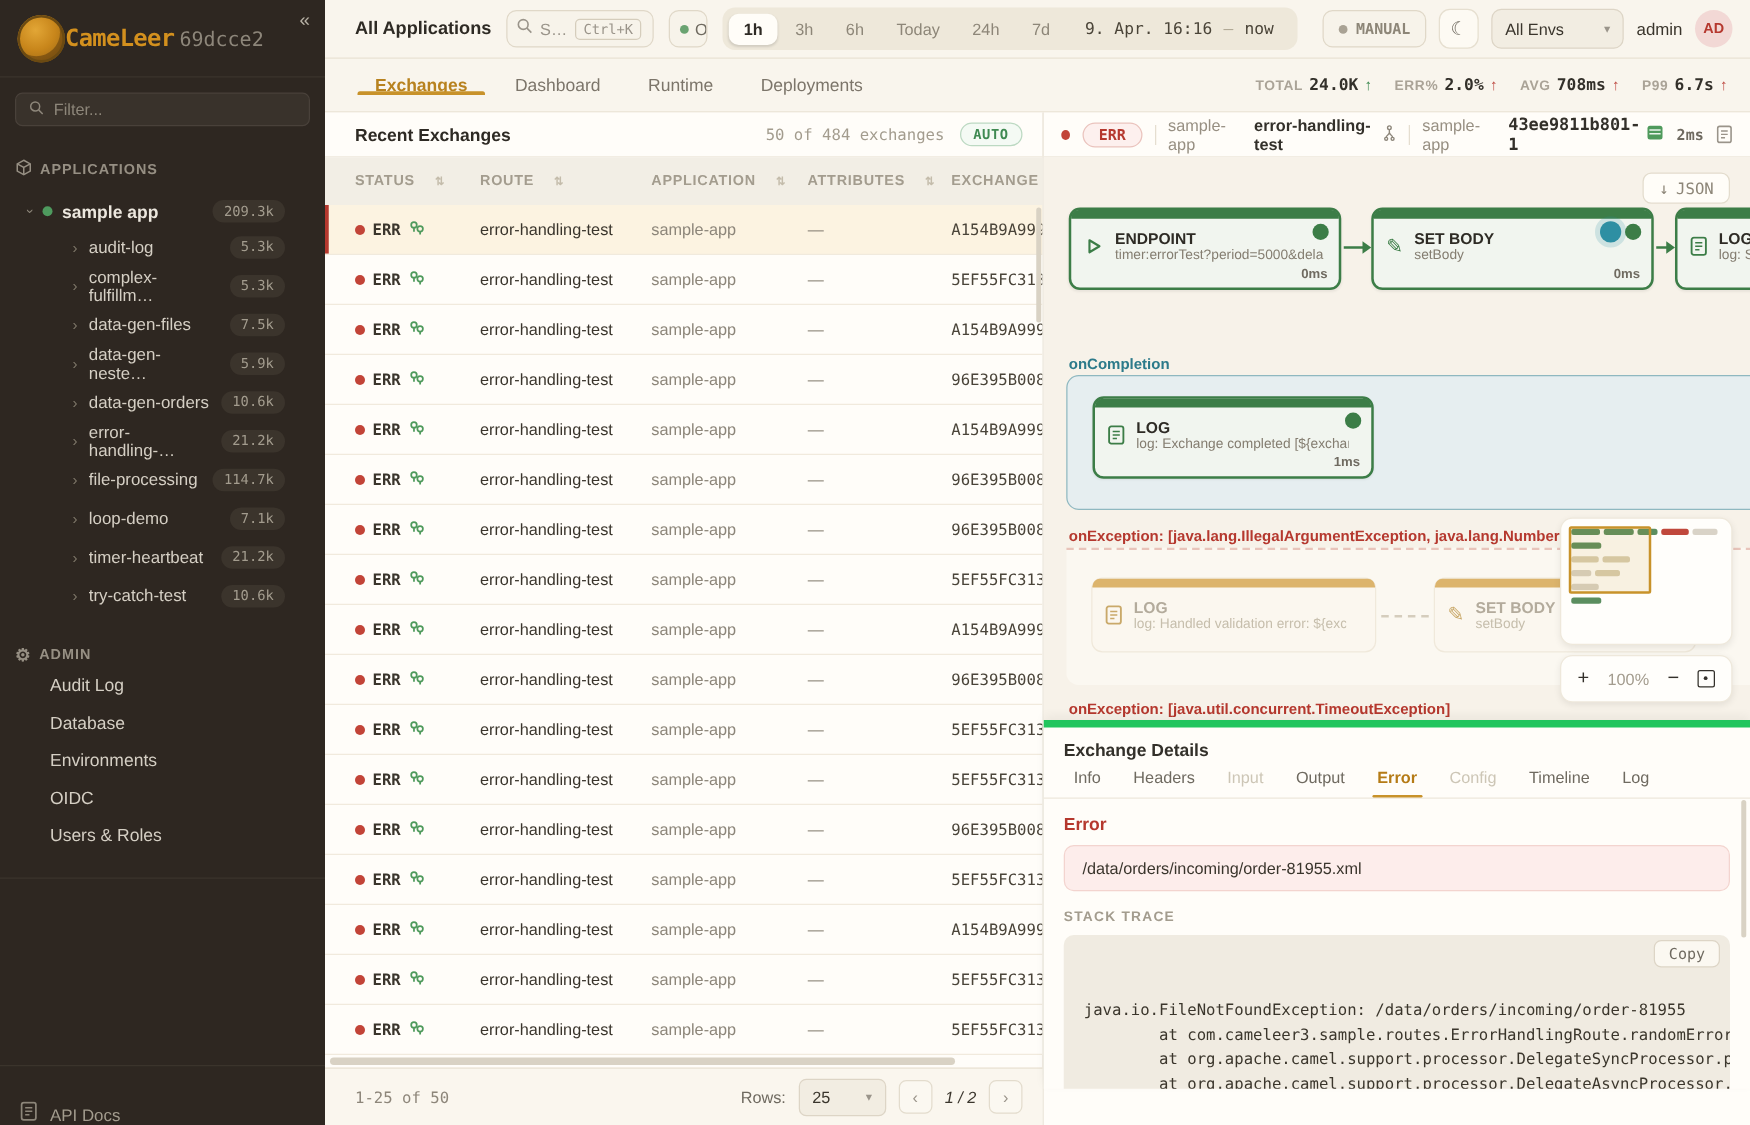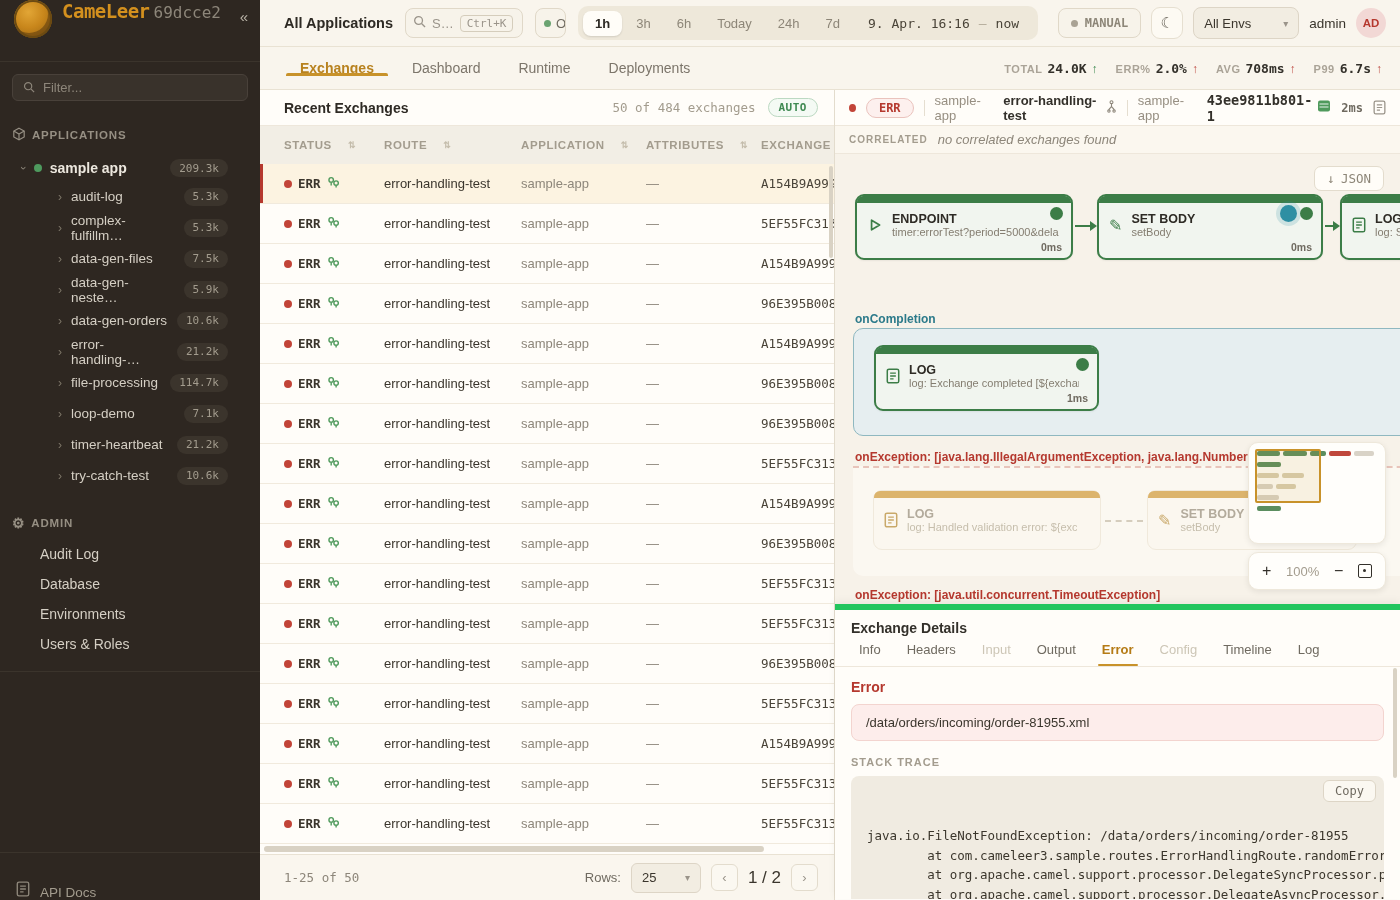--- a/index.html
+++ b/index.html
@@ -3,42 +3,42 @@
 <meta charset="utf-8">
 <style>
   * { margin:0; padding:0; box-sizing:border-box; }
   html,body { width:1400px; height:900px; overflow:hidden; }
   body { font-family:"Liberation Sans", sans-serif; background:#f9f5ed; color:#33302a; }
   .mono { font-family:"DejaVu Sans Mono", monospace; }
   .app { display:flex; width:1400px; height:900px; }
 
   
   .sidebar { width:260px; background:#2e2721; color:#d8d2c8; display:flex; flex-direction:column; flex-shrink:0; position:relative; }
-  .sb-header { height:62px; border-bottom:1px solid #3b342c; display:flex; align-items:flex-start; padding:0 14px; gap:10px; position:relative; }
+  .sb-header { height:62px; border-bottom:1px solid #3b342c; display:flex; align-items:center; padding:0 14px; position:relative; }
   .logo { width:38px; height:38px; border-radius:50%; background:radial-gradient(circle at 38% 32%, #e2a636 0%, #c8861b 45%, #8f5e12 100%); box-shadow:inset 0 0 0 2px #6b4a12, inset -4px -5px 0 0 rgba(70,45,10,.45); flex-shrink:0; }
   .logo-title { font-family:"DejaVu Sans Mono", monospace; font-size:19px; font-weight:bold; color:#d3901e; letter-spacing:-.5px; }
   .logo-ver { font-family:"DejaVu Sans Mono", monospace; font-size:16px; color:#8d867a; margin-left:4px; }
   .sb-collapse { position:absolute; top:8px; right:12px; background:none; border:none; color:#b8b2a6; font-size:15px; cursor:pointer; }
   .sb-filter { margin:12px; height:27px; background:#39322b; border:1px solid #49413a; border-radius:6px; display:flex; align-items:center; padding:0 10px; gap:8px; }
   .sb-filter input { background:transparent; border:none; outline:none; color:#d8d2c8; font-size:13px; width:100%; font-family:"Liberation Sans",sans-serif; }
   .sb-filter input::placeholder { color:#8d867a; }
   .sb-nav { flex:1; overflow:hidden; padding-top:14px; }
   .sb-section-header { display:flex; align-items:center; gap:6px; padding:0 12px; font-size:11.5px; font-weight:bold; letter-spacing:.8px; color:#968f83; }
   .sb-app-row { display:flex; align-items:center; gap:8px; padding-left:22px; padding-right:32px; height:26px; margin-top:12px; cursor:pointer; }
   .sb-chev-down { color:#8d867a; font-size:11px; display:inline-block; transform:rotate(90deg); }
   .dot { border-radius:50%; display:inline-block; }
   .dot.green { width:8px; height:8px; background:#4e9a5e; }
   .dot.red { width:8px; height:8px; background:#c24438; }
   .sb-app-name { font-size:14px; color:#ece7de; font-weight:600; }
   .sb-badge { margin-left:auto; background:#3b342c; color:#a39c8e; font-family:"DejaVu Sans Mono",monospace; font-size:11px; padding:2.5px 9px; border-radius:10px; }
   .sb-route { display:flex; align-items:center; gap:9px; height:31px; padding-left:58px; padding-right:32px; cursor:pointer; }
   .sb-chev { color:#7d7668; font-size:12px; }
   .sb-route-name { font-size:13.5px; color:#d5cfc4; }
   #admin-section { margin-top:24px; }
-  .sb-admin-item { height:30px; display:flex; align-items:center; padding-left:40px; font-size:14px; color:#d5cfc4; cursor:pointer; }
+  .sb-admin-item { height:30px; display:flex; align-items:flex-start; padding-left:40px; font-size:14px; color:#d5cfc4; cursor:pointer; }
   #admin-list { margin-top:8px; border-bottom:1px solid #3b342c; padding-bottom:12px; }
   .sb-footer { height:48px; border-top:1px solid #3b342c; display:flex; align-items:flex-end; gap:10px; padding:0 16px; color:#a39c8e; font-size:13.5px; }
   .gear-glyph { font-size:14px; color:#968f83; }
 
   
   .main { flex:1; display:flex; flex-direction:column; min-width:0; }
 
   .topbar { height:47px; border-bottom:1px solid #e9e2d3; display:flex; align-items:center; padding:0 14px 0 24px; gap:12px; flex-shrink:0; }
   .tb-scope { font-size:14.5px; font-weight:bold; color:#2e2a24; white-space:nowrap; }
   .tb-search { width:118px; height:30px; background:#f7f3ea; border:1px solid #e0d8c8; border-radius:8px; display:flex; align-items:center; gap:6px; padding:0 7px; cursor:text; flex-shrink:0; }
@@ -95,21 +95,21 @@
   .cell-app, .cell-attr { color:#8d867a; white-space:nowrap; overflow:hidden; }
   .cell-id { font-size:12.5px; color:#4a4439; white-space:nowrap; overflow:hidden; }
   .ex-hscroll { position:absolute; bottom:2px; left:4px; width:500px; height:6px; background:#d9d2c4; border-radius:3px; cursor:grab; }
   .ex-vscroll { position:absolute; top:2px; right:1px; width:4px; height:92px; background:#d9d2c4; border-radius:2px; cursor:grab; }
   .ex-footer { height:46px; border-top:1px solid #e9e2d3; background:#faf6ee; display:flex; align-items:center; padding:0 16px 0 24px; flex-shrink:0; }
   .ex-range { font-size:12.5px; color:#8d867a; }
   .ex-pager { margin-left:auto; display:flex; align-items:center; gap:10px; }
   .ex-rows-label { font-size:13px; color:#6f6a60; }
   .ex-rows-select { width:70px; height:30px; background:#f2ede2; border:1px solid #ddd5c6; border-radius:6px; padding:0 10px; display:flex; align-items:center; justify-content:space-between; font-size:13px; color:#3a352c; cursor:pointer; }
   .pg-btn { width:27px; height:27px; background:#fbf8f1; border:1px solid #e3dccd; border-radius:6px; display:flex; align-items:center; justify-content:center; color:#9a948a; font-size:13px; cursor:pointer; }
-  .pg-text { font-size:17px; color:#3a352c; }
+  .pg-text { font-size:13px; color:#3a352c;font-style:italic; }
 
   
   .detail-panel { flex:1; display:flex; flex-direction:column; background:#fffdf9; min-width:0; min-height:0; }
   .dt-header { height:36px; border-bottom:1px solid #eee7db; display:flex; align-items:center; gap:10px; padding:0 14px; flex-shrink:0; }
   .err-pill { font-family:"DejaVu Sans Mono",monospace; font-size:12px; font-weight:bold; color:#b5382e; background:#fdf0ee; border:1px solid #eac3bd; border-radius:11px; padding:2px 12px; }
   .vsep { width:1px; height:16px; background:#e5ded0; }
   .dt-app { font-size:13px; color:#978f82; }
   .dt-route { font-size:13px; font-weight:bold; color:#33302a; display:flex; align-items:center; gap:4px; }
   .dt-id { font-size:13.5px; font-weight:bold; color:#33302a; display:flex; align-items:center; gap:5px; }
   .dt-time { font-size:12px; font-weight:bold; color:#6f6a60; }
@@ -269,20 +269,23 @@
         </div>
         <div id="admin-list">
           <div class="sb-admin-item">
               <span>Audit Log</span>
             </div>
             <div class="sb-admin-item">
               <span>Database</span>
             </div>
             <div class="sb-admin-item">
               <span>Environments</span>
+            </div>
+            <div class="sb-admin-item">
+              <span>OIDC</span>
             </div>
             <div class="sb-admin-item">
               <span>Users &amp; Roles</span>
             </div>
         </div>
       </div>
     </nav>
     <div class="sb-footer">
       <span><svg width="14" height="16" viewBox="0 0 12 14">
             <rect x="1" y="1" width="10" height="12" rx="1.5" fill="none" stroke="#8d867a" stroke-width="1.2"></rect>
@@ -729,24 +732,20 @@
                 </svg></span>
           </span>
           <span class="dt-time mono">2ms</span>
           <span class="dt-doc">
               <svg width="13" height="15" viewBox="0 0 12 14">
                 <rect x="1" y="1" width="10" height="12" rx="1.5" fill="none" stroke="#9a948a" stroke-width="1.2"></rect>
                 <path d="M3.5 4.5h5M3.5 7h5M3.5 9.5h3" stroke="#9a948a" stroke-width="1.1"></path>
               </svg>
             </span>
         </div>
-        <div class="dt-correlated">
-          <span class="corr-label">CORRELATED</span>
-          <span class="corr-text">no correlated exchanges found</span>
-        </div>
 
         <div class="dt-canvas">
           <button class="json-btn">
             <span>↓</span>
             <span>JSON</span>
           </button>
 
           <div class="fnode" style="left:20px;top:40px;width:218px;">
             <div class="fnode-bar"></div>
             <div class="fnode-body">

